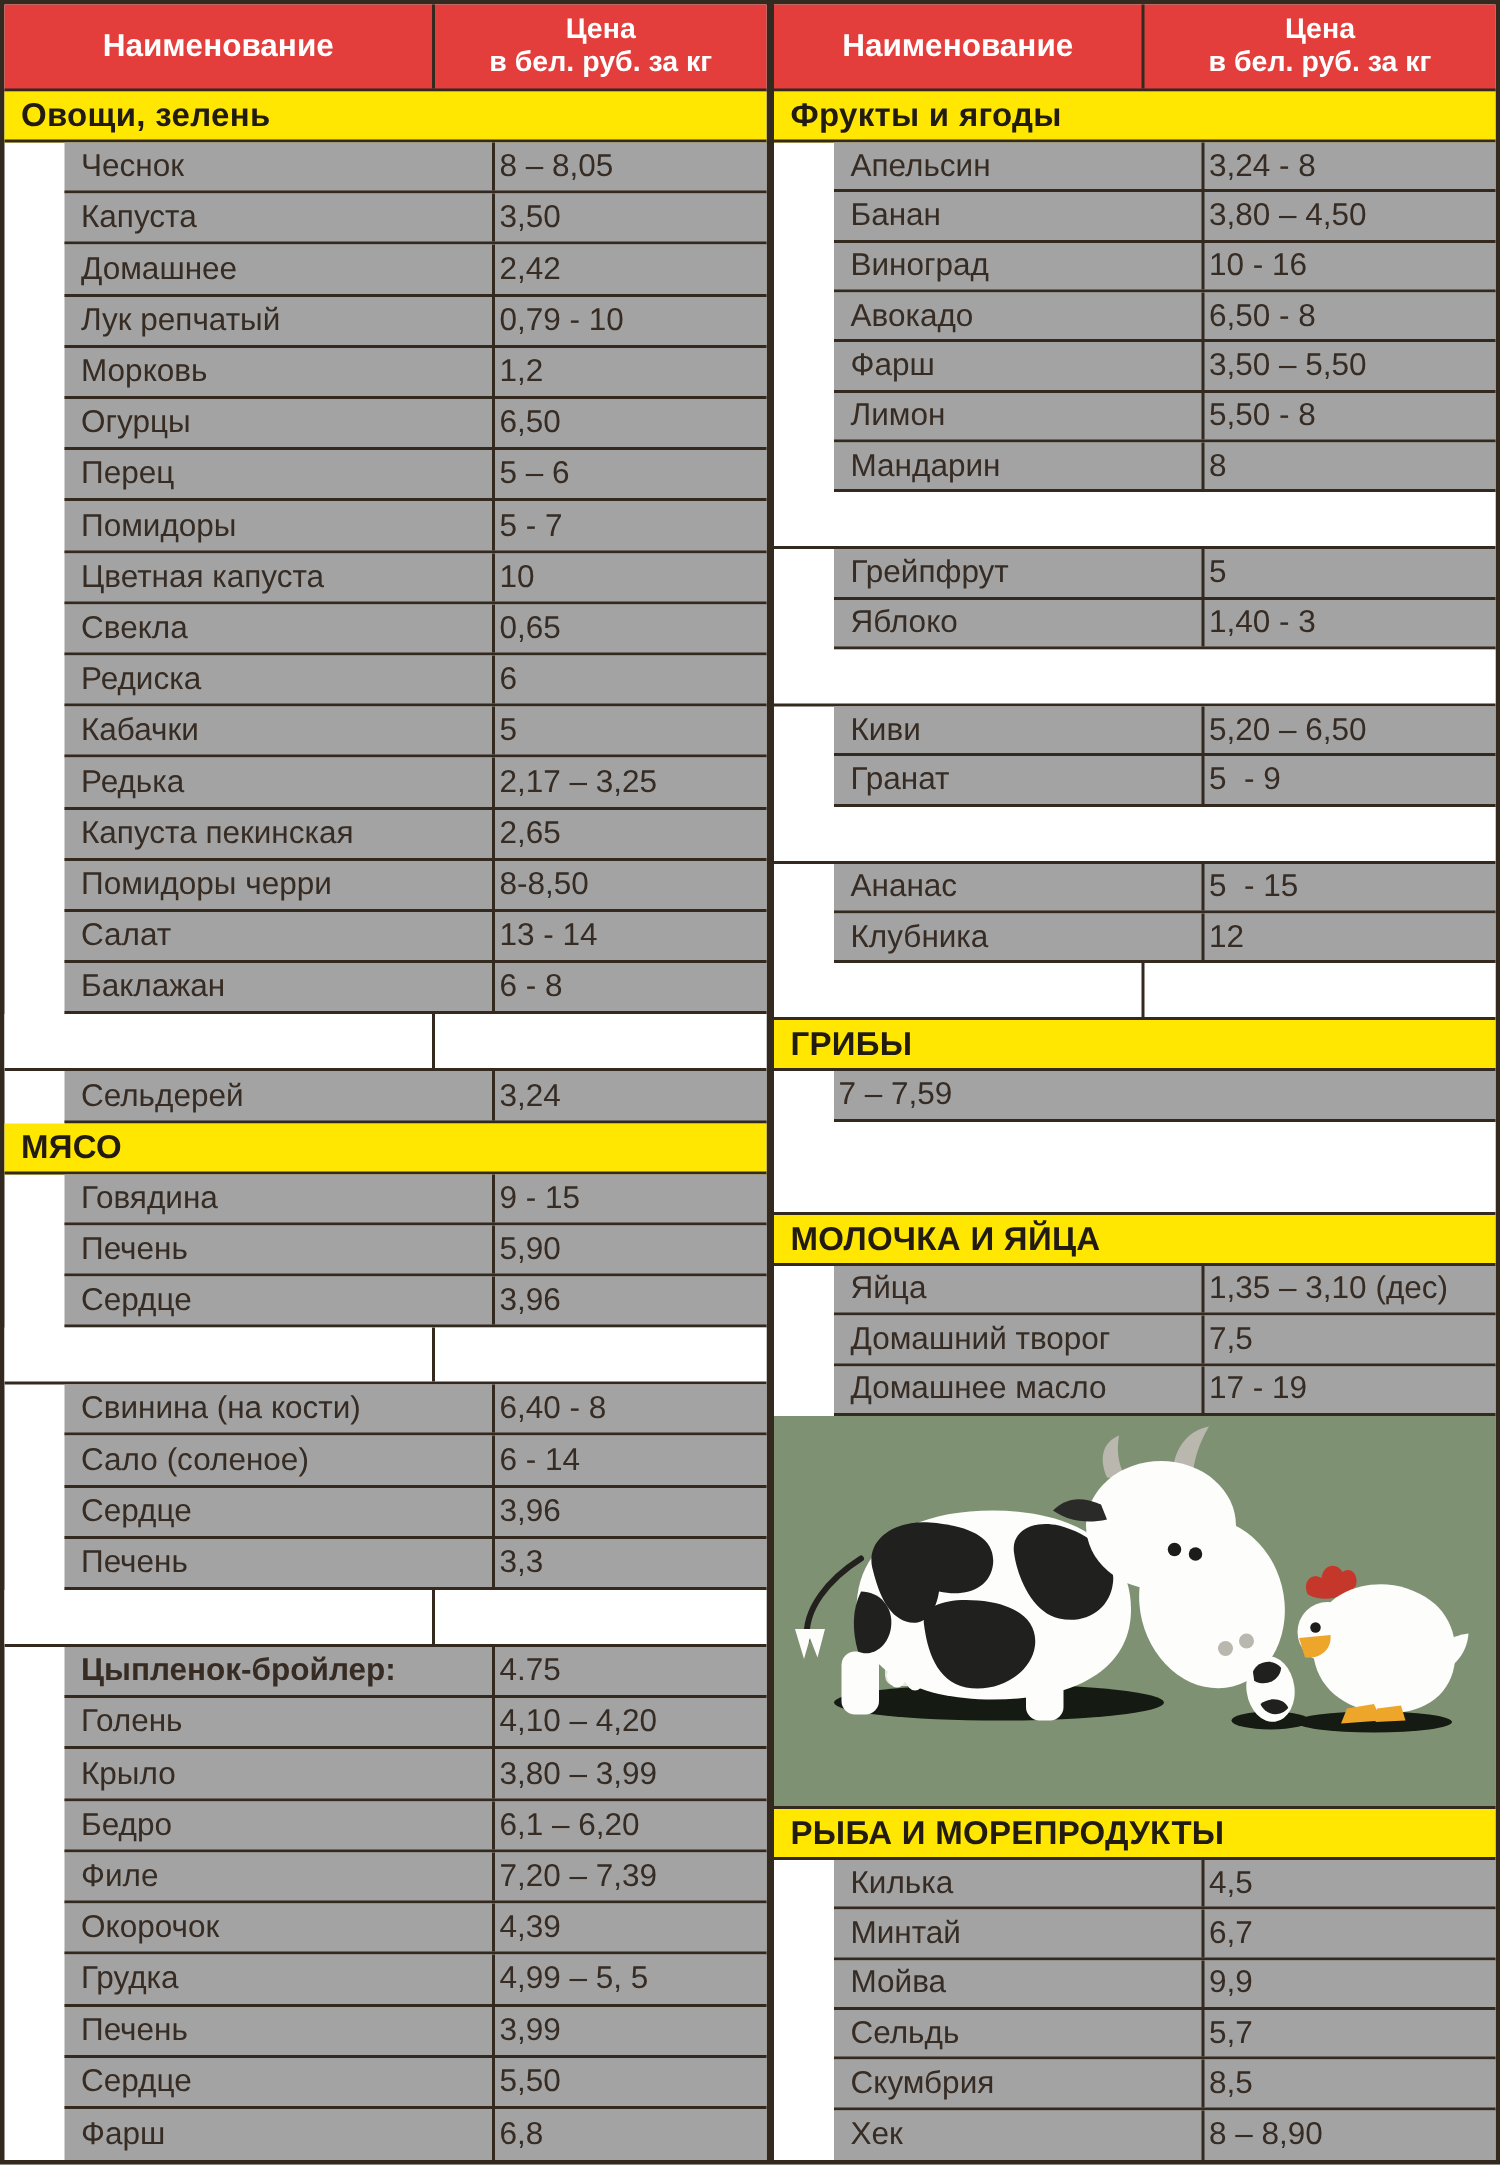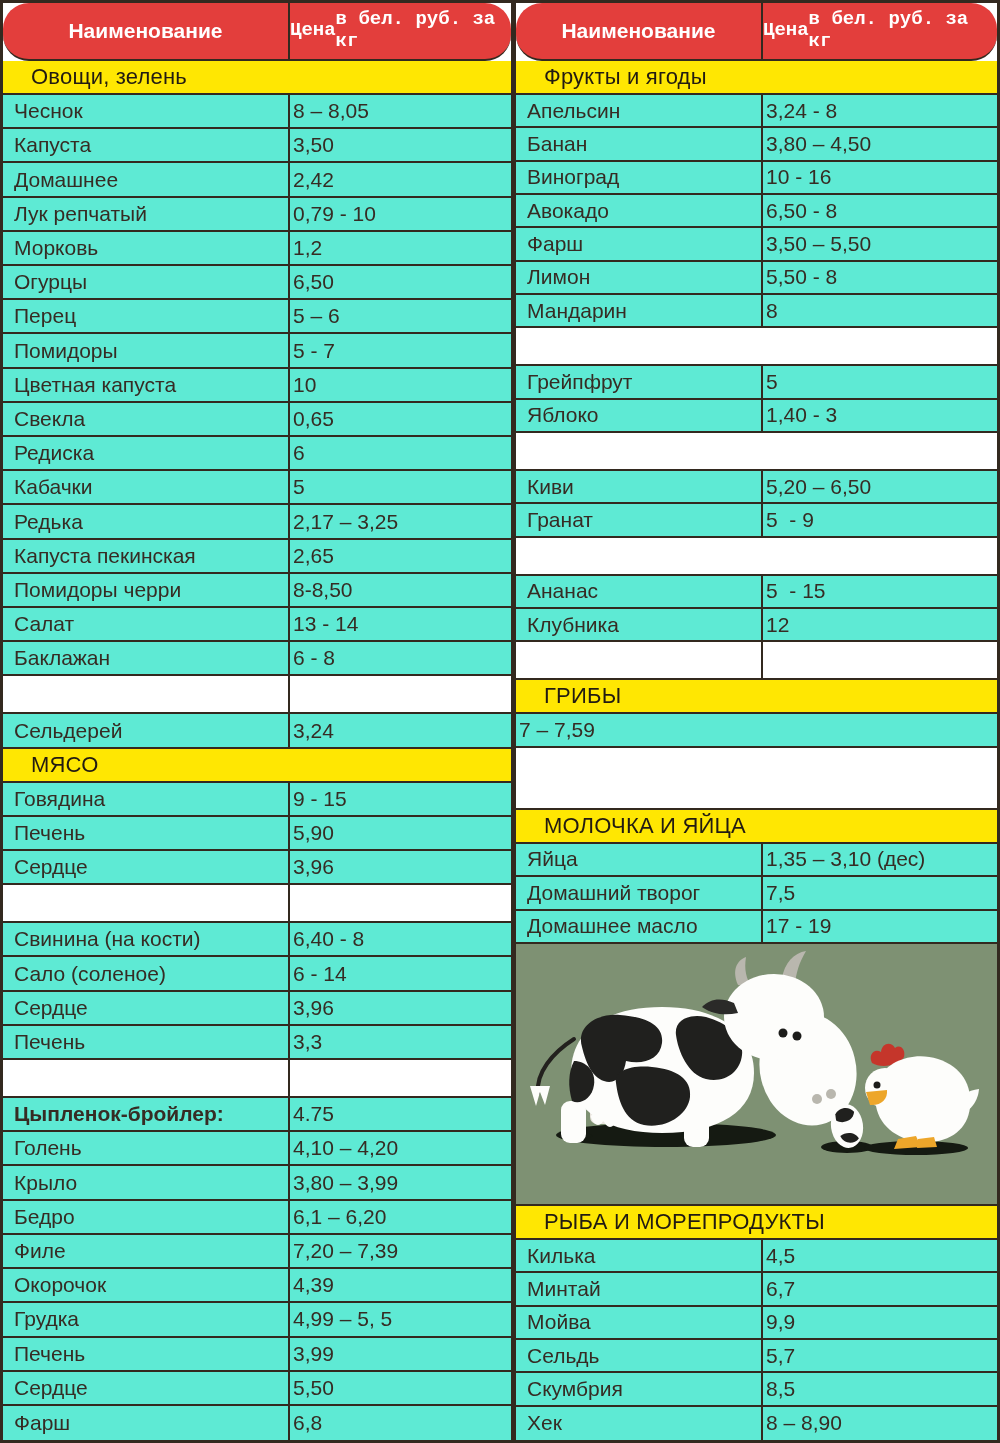--- a/index.html
+++ b/index.html
@@ -35,34 +35,34 @@
     min-height:0;
   }
   .row:last-child{border-bottom:none;justify-content:flex-end;}
   .cell{display:flex;align-items:center;min-width:0;overflow:hidden;}
 
   .tcol-left  .name-cell{flex:0 0 287px;}
   .tcol-right .name-cell{flex:0 0 247px;}
   .name-cell{border-right:2px solid var(--line);}
   .price-cell{flex:1 1 auto;}
 
-  .header-row{flex:0 0 58px;background:var(--red);border-radius:26px;}
+  .header-row{flex:0 0 58px;background:var(--red);}
   .header-row .cell{justify-content:center;color:#fff;font-weight:bold;}
   .header-cell{font-size:21px;}
-  .header-price{flex-direction:row;line-height:1.15;font-size:19px;font-family:Liberation Mono, monospace;}
+  .header-price{flex-direction:column;line-height:1.15;font-size:19px;}
   .header-price .hline{font-weight:bold;}
 
   .section-row{flex:0 0 34px;background:var(--yellow);}
   .section-cell{
-    width:100%;padding-left:28px;
-    font-size:22px;font-weight:normal;color:#221b12;
+    width:100%;padding-left:11px;
+    font-size:22px;font-weight:bold;color:#221b12;
     letter-spacing:.2px;
   }
 
-  .item-row{flex:1 1 33px;background:#5eead4;}
+  .item-row{flex:1 1 33px;background:#a3a3a3;margin-left:40px;}
   .item-row .cell{font-size:21px;color:var(--text);}
   .item-row .name-cell{padding-left:11px;}
   .item-row .price-cell{padding-left:3px;white-space:pre;}
   .bold{font-weight:bold;}
 
   .empty-row{flex:0 0 38px;background:#fff;}
   .gap-row{flex:0 0 62px;background:#fff;}
   .image-row{flex:0 0 262px;background:var(--green);padding:0;display:block;}
   .image-row svg{display:block;width:100%;height:100%;}
 </style>

